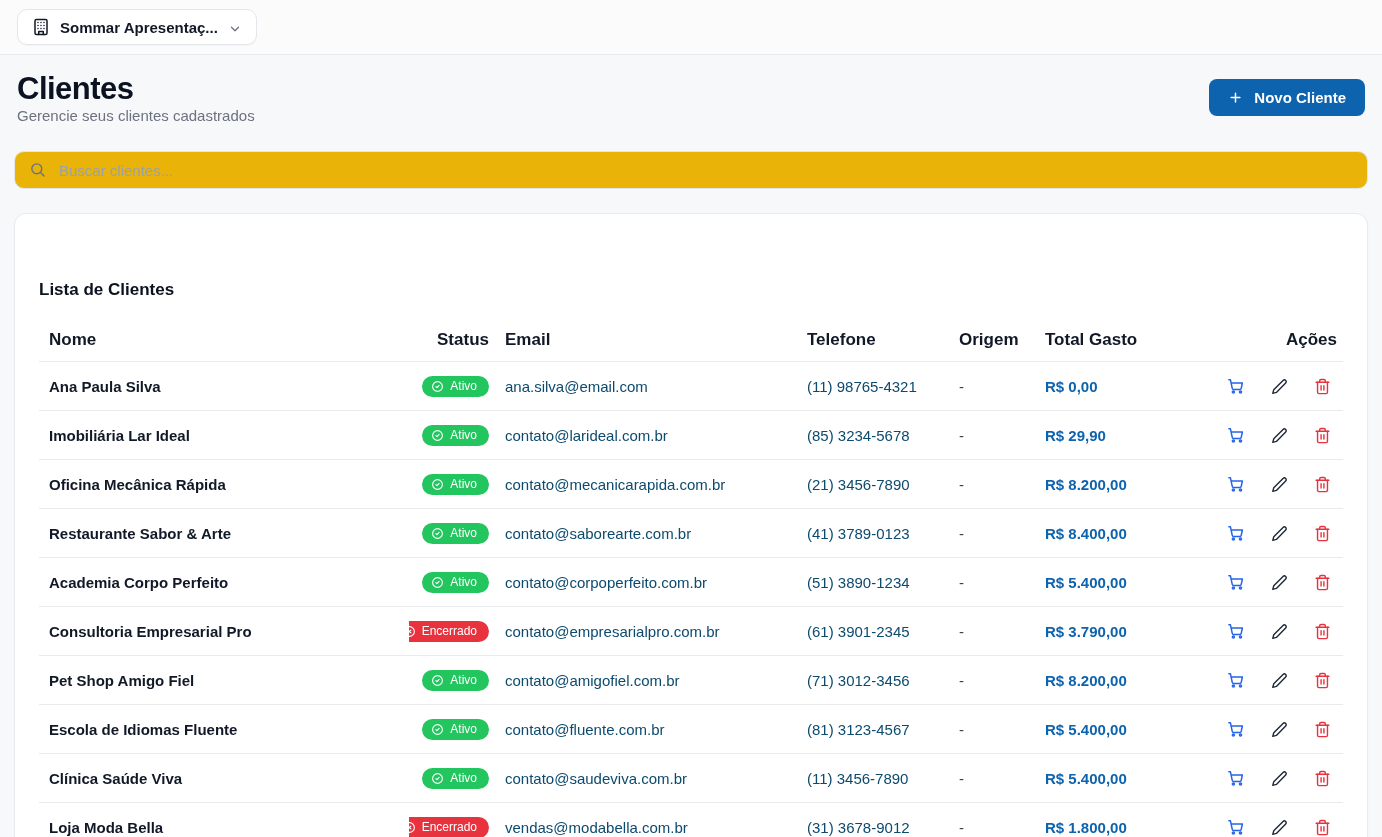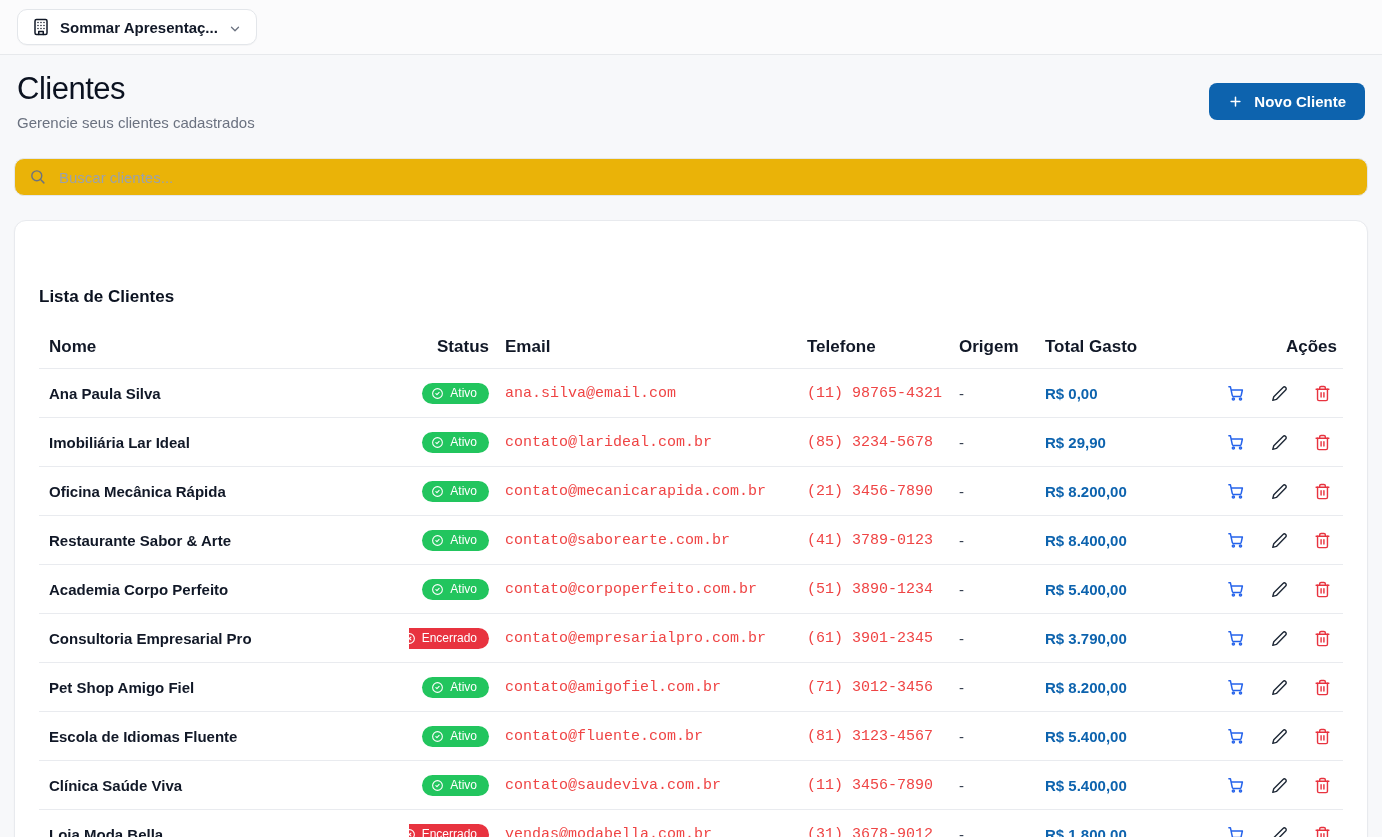--- a/index.html
+++ b/index.html
@@ -14,22 +14,22 @@
 
   
   .topbar{height:55px;background:#fbfbfc;border-bottom:1px solid #e7e9ec;display:flex;align-items:center;padding:0 17px;}
   .ws-btn{display:inline-flex;align-items:flex-end;gap:10px;background:#fff;border:1px solid #e3e6ea;border-radius:10px;
     padding:8px 14px;font:600 15px "Liberation Sans",sans-serif;color:#111827;cursor:pointer;box-shadow:0 1px 1px rgba(16,24,40,.03);}
   .ws-btn .chev{color:#6b7280;}
 
   
   .main{padding:16px 14px 0;}
   .header-row{display:flex;justify-content:space-between;align-items:center;padding:0 3px;}
-  .page-title{font-size:31px;font-weight:400;color:var(--ink);letter-spacing:-.5px;}
-  .page-sub{margin-top:7px;font-size:15px;color:var(--muted);}
+  .page-title{font-size:31px;font-weight:700;color:var(--ink);letter-spacing:-.5px;}
+  .page-sub{font-size:15px;color:var(--muted);}
   .btn-primary{display:inline-flex;align-items:center;gap:11px;background:var(--primary);color:#fff;border:none;border-radius:8px;
     padding:10px 19px;font:700 15px "Liberation Sans",sans-serif;cursor:pointer;}
 
   
   .search-wrap{margin-top:27px;position:relative;}
   .search-input{width:100%;height:38px;border:1px solid #e3e7ec;border-radius:10px;background:#eab308;
     padding:0 14px 0 44px;font:400 15px "Liberation Sans",sans-serif;color:#111827;outline:none;}
   .search-input::placeholder{color:#9aa1ac;}
   .search-icon{position:absolute;left:15px;top:10px;color:#6b7280;}
 
@@ -40,21 +40,21 @@
 
   
   .table{margin-top:18px;}
   .trow,.thead{display:grid;grid-template-columns:370px 90px 300px 152px 86px 178px 1fr;align-items:center;}
   .thead{height:44px;border-bottom:1px solid var(--line);}
   .th{font-size:17px;font-weight:600;color:#111827;padding:0 10px;}
   .th.right,.cell.right{text-align:right;}
   .trow{height:49px;border-bottom:1px solid var(--line);}
   .cell{padding:0 10px;font-size:15px;color:var(--text);white-space:nowrap;overflow:hidden;}
   .cell.name{font-weight:600;color:#111827;}
-  .cell.email,.cell.phone{color:#ef4444;font-family:Liberation Mono, monospace;}
+  .cell.email,.cell.phone{color:#0c4a6e;}
   .cell.origin{color:#374151;}
   .cell.total{font-weight:700;color:var(--primary);}
   .cell.status{display:flex;justify-content:flex-end;}
   .cell.email{padding-left:6px;}
   .cell.phone,.cell.origin,.cell.total{padding-left:8px;}
 
   .badge{display:inline-flex;align-items:flex-start;gap:6px;border-radius:999px;padding:4px 12px 4px 9px;
     font-size:12px;font-weight:400;color:#fff;line-height:1;}
   .badge.active{background:var(--active);}
   .badge.closed{background:var(--closed);}

